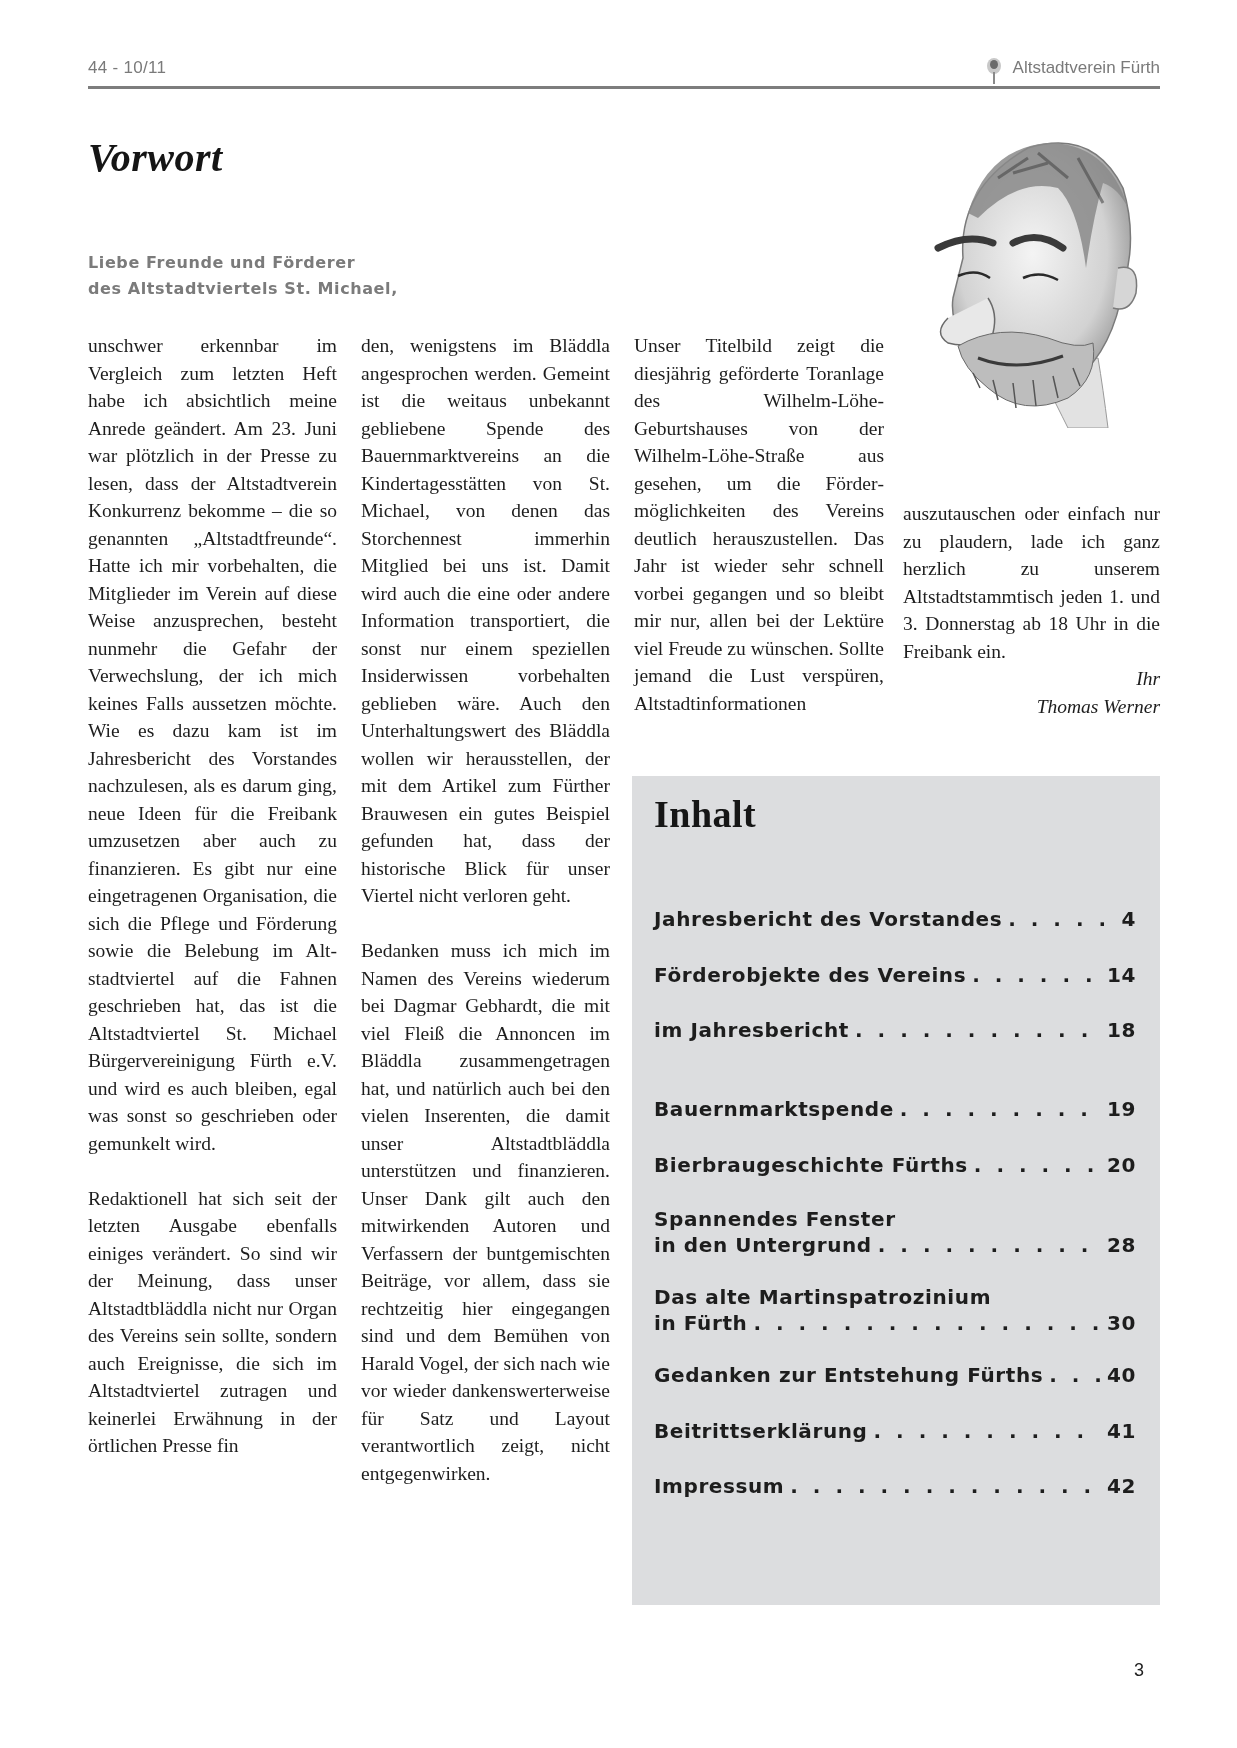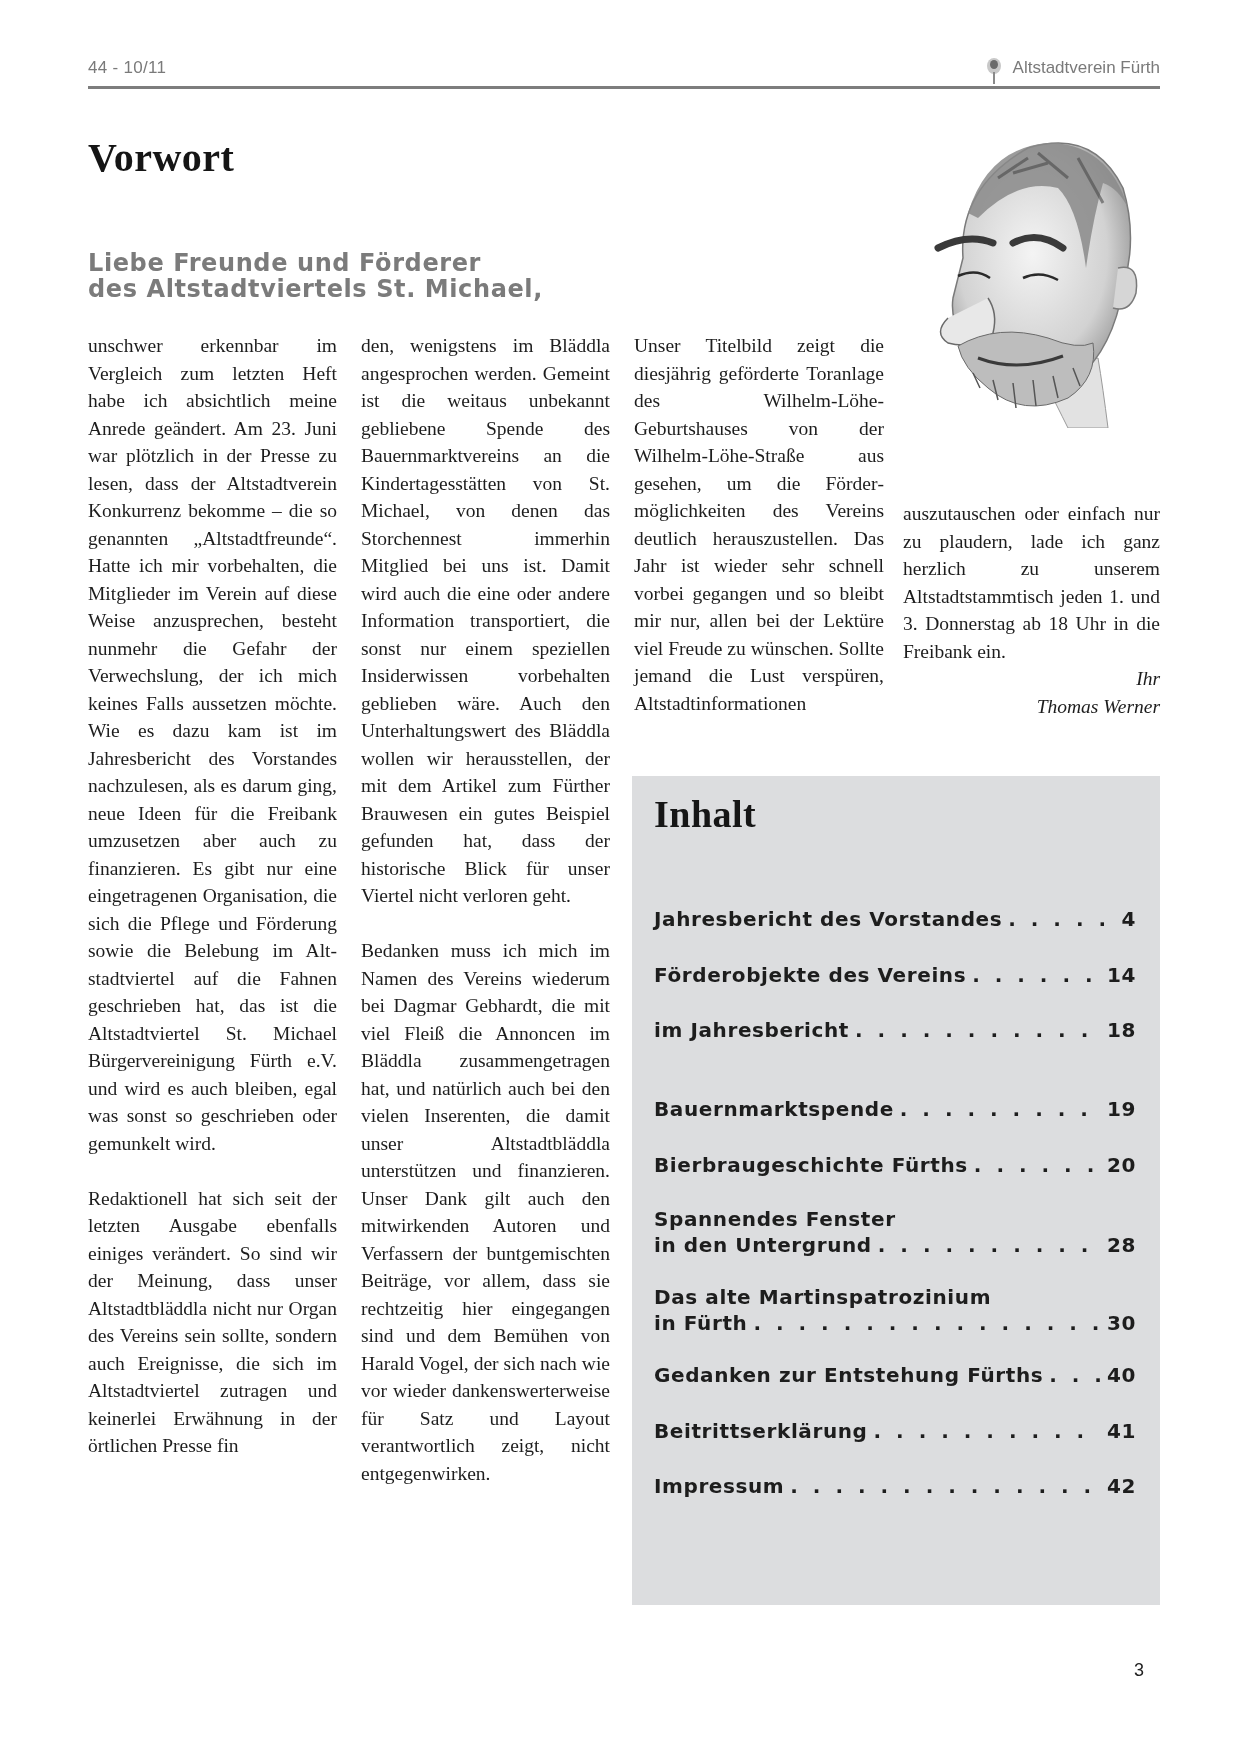--- a/index.html
+++ b/index.html
@@ -7,22 +7,22 @@
 
   .header { position: absolute; left: 88px; top: 56px; width: 1072px; height: 30px; }
   .header .issue { position: absolute; left: 0; top: 2px; font-family: "Liberation Sans", sans-serif; font-size: 17px; color: #7a7a7a; letter-spacing: 0.3px; }
   .header .brand { position: absolute; right: 0; top: 2px; font-family: "Liberation Sans", sans-serif; font-size: 17px; color: #7a7a7a; display: flex; gap: 10px; }
   .header .rule { position: absolute; left: 0; top: 30px; width: 1072px; height: 3px; background: #7d7d7d; }
   .logo-icon { width: 18px; height: 26px; position: relative; display: inline-block; }
   .logo-icon .bulb { position: absolute; left: 2px; top: 0; width: 14px; height: 16px; border-radius: 50%; background: #c8c8c8; }
   .logo-icon .core { position: absolute; left: 5px; top: 2px; width: 8px; height: 9px; border-radius: 50%; background: #6a6a6a; }
   .logo-icon .stem { position: absolute; left: 8px; top: 14px; width: 2px; height: 12px; background: #8a8a8a; }
 
-  .title { position: absolute; left: 88px; top: 134px; font-family: "Liberation Serif", serif; font-weight: bold; font-size: 40px; color: #151515; letter-spacing: 0.5px; }
-  .salutation { position: absolute; left: 88px; top: 250px; font-family: "DejaVu Sans", sans-serif; font-weight: bold; font-size: 24px; line-height: 26px; color: #7b7b7b; letter-spacing: 0.6px; }
+  .title { position: absolute; left: 88px; top: 134px; font-family: "Liberation Serif", serif; font-weight: bold; font-size: 40px; color: #151515; letter-spacing: 0.5px; font-style: italic; }
+  .salutation { position: absolute; left: 88px; top: 250px; font-family: "DejaVu Sans", sans-serif; font-weight: bold; font-size: 16px; line-height: 26px; color: #7b7b7b; letter-spacing: 0.6px; }
 
   .col { position: absolute; font-size: 19.5px; line-height: 27.5px; text-align: justify; hyphens: manual; color: #1d1d1d; }
   .col p { margin: 0; }
   .col p + p { margin-top: 27.5px; }
   .col1 { left: 88px; top: 332px; width: 249px; }
   .col2 { left: 361px; top: 332px; width: 249px; }
   .col3 { left: 634px; top: 332px; width: 250px; }
   .col4 { left: 903px; top: 500px; width: 257px; }
   .sign { text-align: right; font-style: italic; }
 

